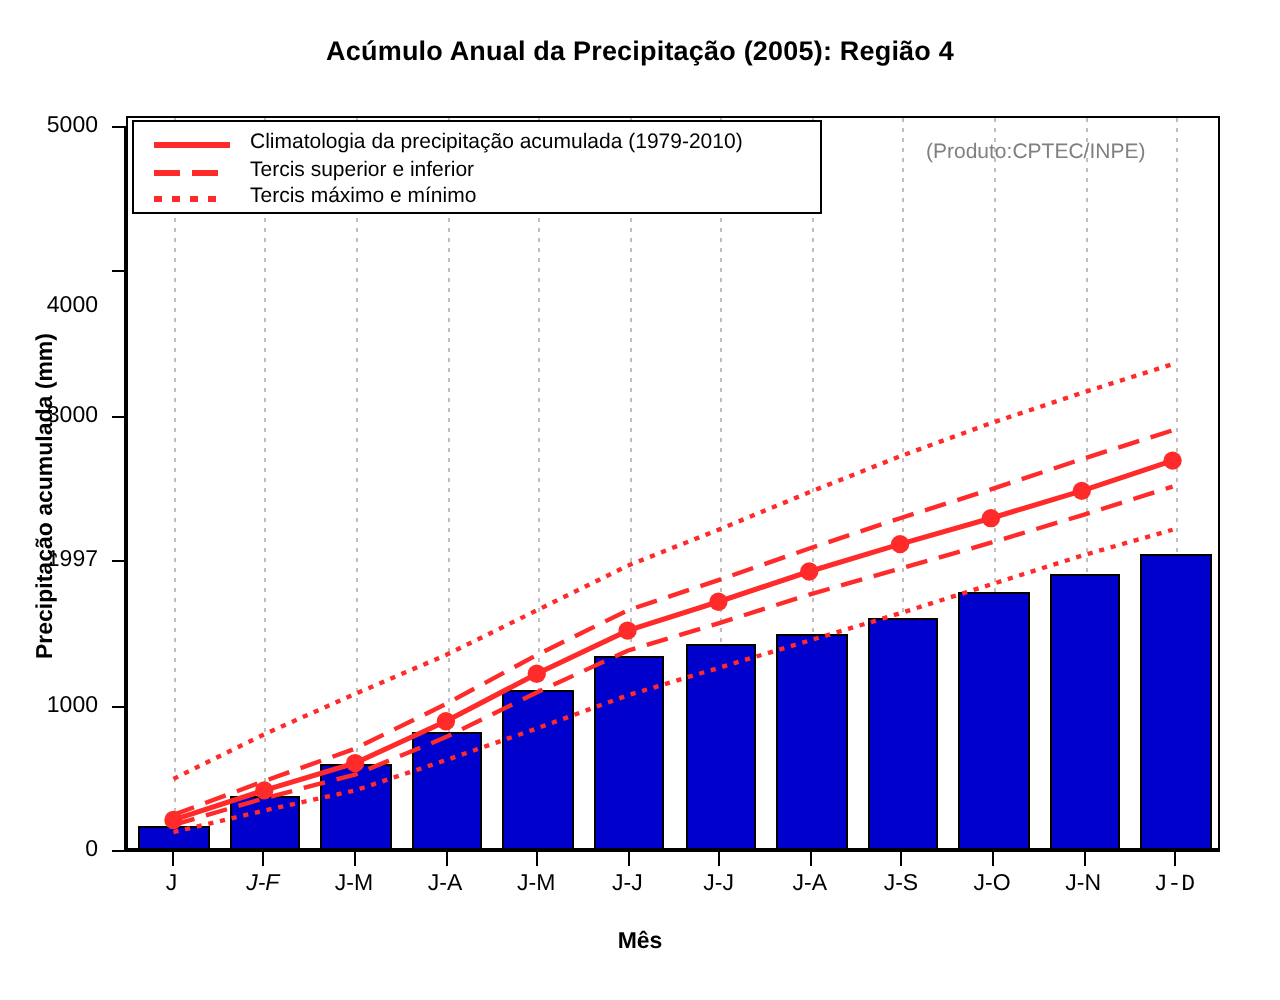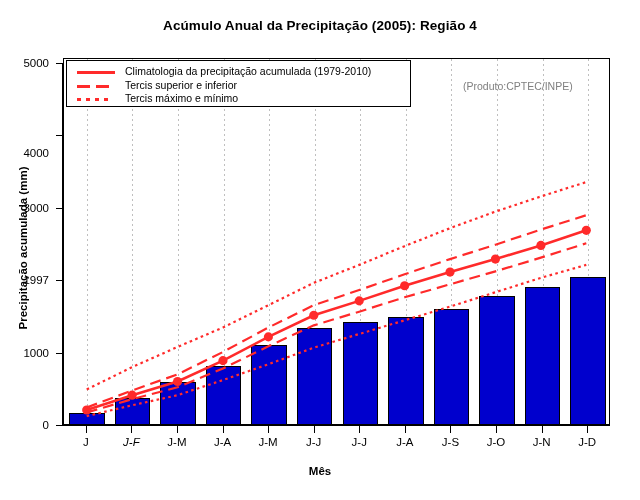--- a/index.html
+++ b/index.html
@@ -65,21 +65,21 @@
   .legend-key{position:absolute;left:10px;top:6px;width:38px;height:3px;}
   .legend-solid{background:#ff2a2a;height:2.5px;}
   .legend-dashed{height:2.5px;background:
      linear-gradient(to right,#ff2a2a 0 13px,transparent 13px 19px,#ff2a2a 19px 32px,transparent 32px 38px);}
   .legend-dotted{height:2.5px;background:
      linear-gradient(to right,#ff2a2a 0 4px,transparent 4px 9px,#ff2a2a 9px 13px,transparent 13px 18px,#ff2a2a 18px 22px,transparent 22px 27px,#ff2a2a 27px 31px,transparent 31px 38px);}
   .legend-text{position:absolute;left:58px;top:0;font-size:10.5px;color:#000;white-space:nowrap;}
 
   
   #source-note{
-    position:absolute;left:463px;top:70px;font-size:10.5px;color:#808080;white-space:nowrap;margin-top:10px;
+    position:absolute;left:463px;top:70px;font-size:10.5px;color:#808080;white-space:nowrap;
   }
 </style>
 </head>
 <body>
 
 <div id="root">
 
   <div class="chart-title">Acúmulo Anual da Precipitação (2005): Região 4</div>
 
   <div class="ylabels">
@@ -117,21 +117,21 @@
       <div class="xtick-label" style="left: 359.292px;">J-J</div>
       <div class="xtick-mark" style="left: 405px;"></div>
       <div class="xtick-label" style="left: 404.875px;">J-A</div>
       <div class="xtick-mark" style="left: 450px;"></div>
       <div class="xtick-label" style="left: 450.458px;">J-S</div>
       <div class="xtick-mark" style="left: 496px;"></div>
       <div class="xtick-label" style="left: 496.042px;">J-O</div>
       <div class="xtick-mark" style="left: 542px;"></div>
       <div class="xtick-label" style="left: 541.625px;">J-N</div>
       <div class="xtick-mark" style="left: 587px;"></div>
-      <div class="xtick-label" style="left: 587.208px;">J-D</div>
+      <div class="xtick-label" style="left: 587.208px; font-family: Liberation Mono, monospace;">J-D</div>
     </div>
 
   <div id="plotbox">
     <div id="plotinner">
       <div id="grid-layer">
           <div class="vgrid" style="left: 23px;"></div>
           <div class="vgrid" style="left: 68px;"></div>
           <div class="vgrid" style="left: 114px;"></div>
           <div class="vgrid" style="left: 160px;"></div>
           <div class="vgrid" style="left: 205px;"></div>

